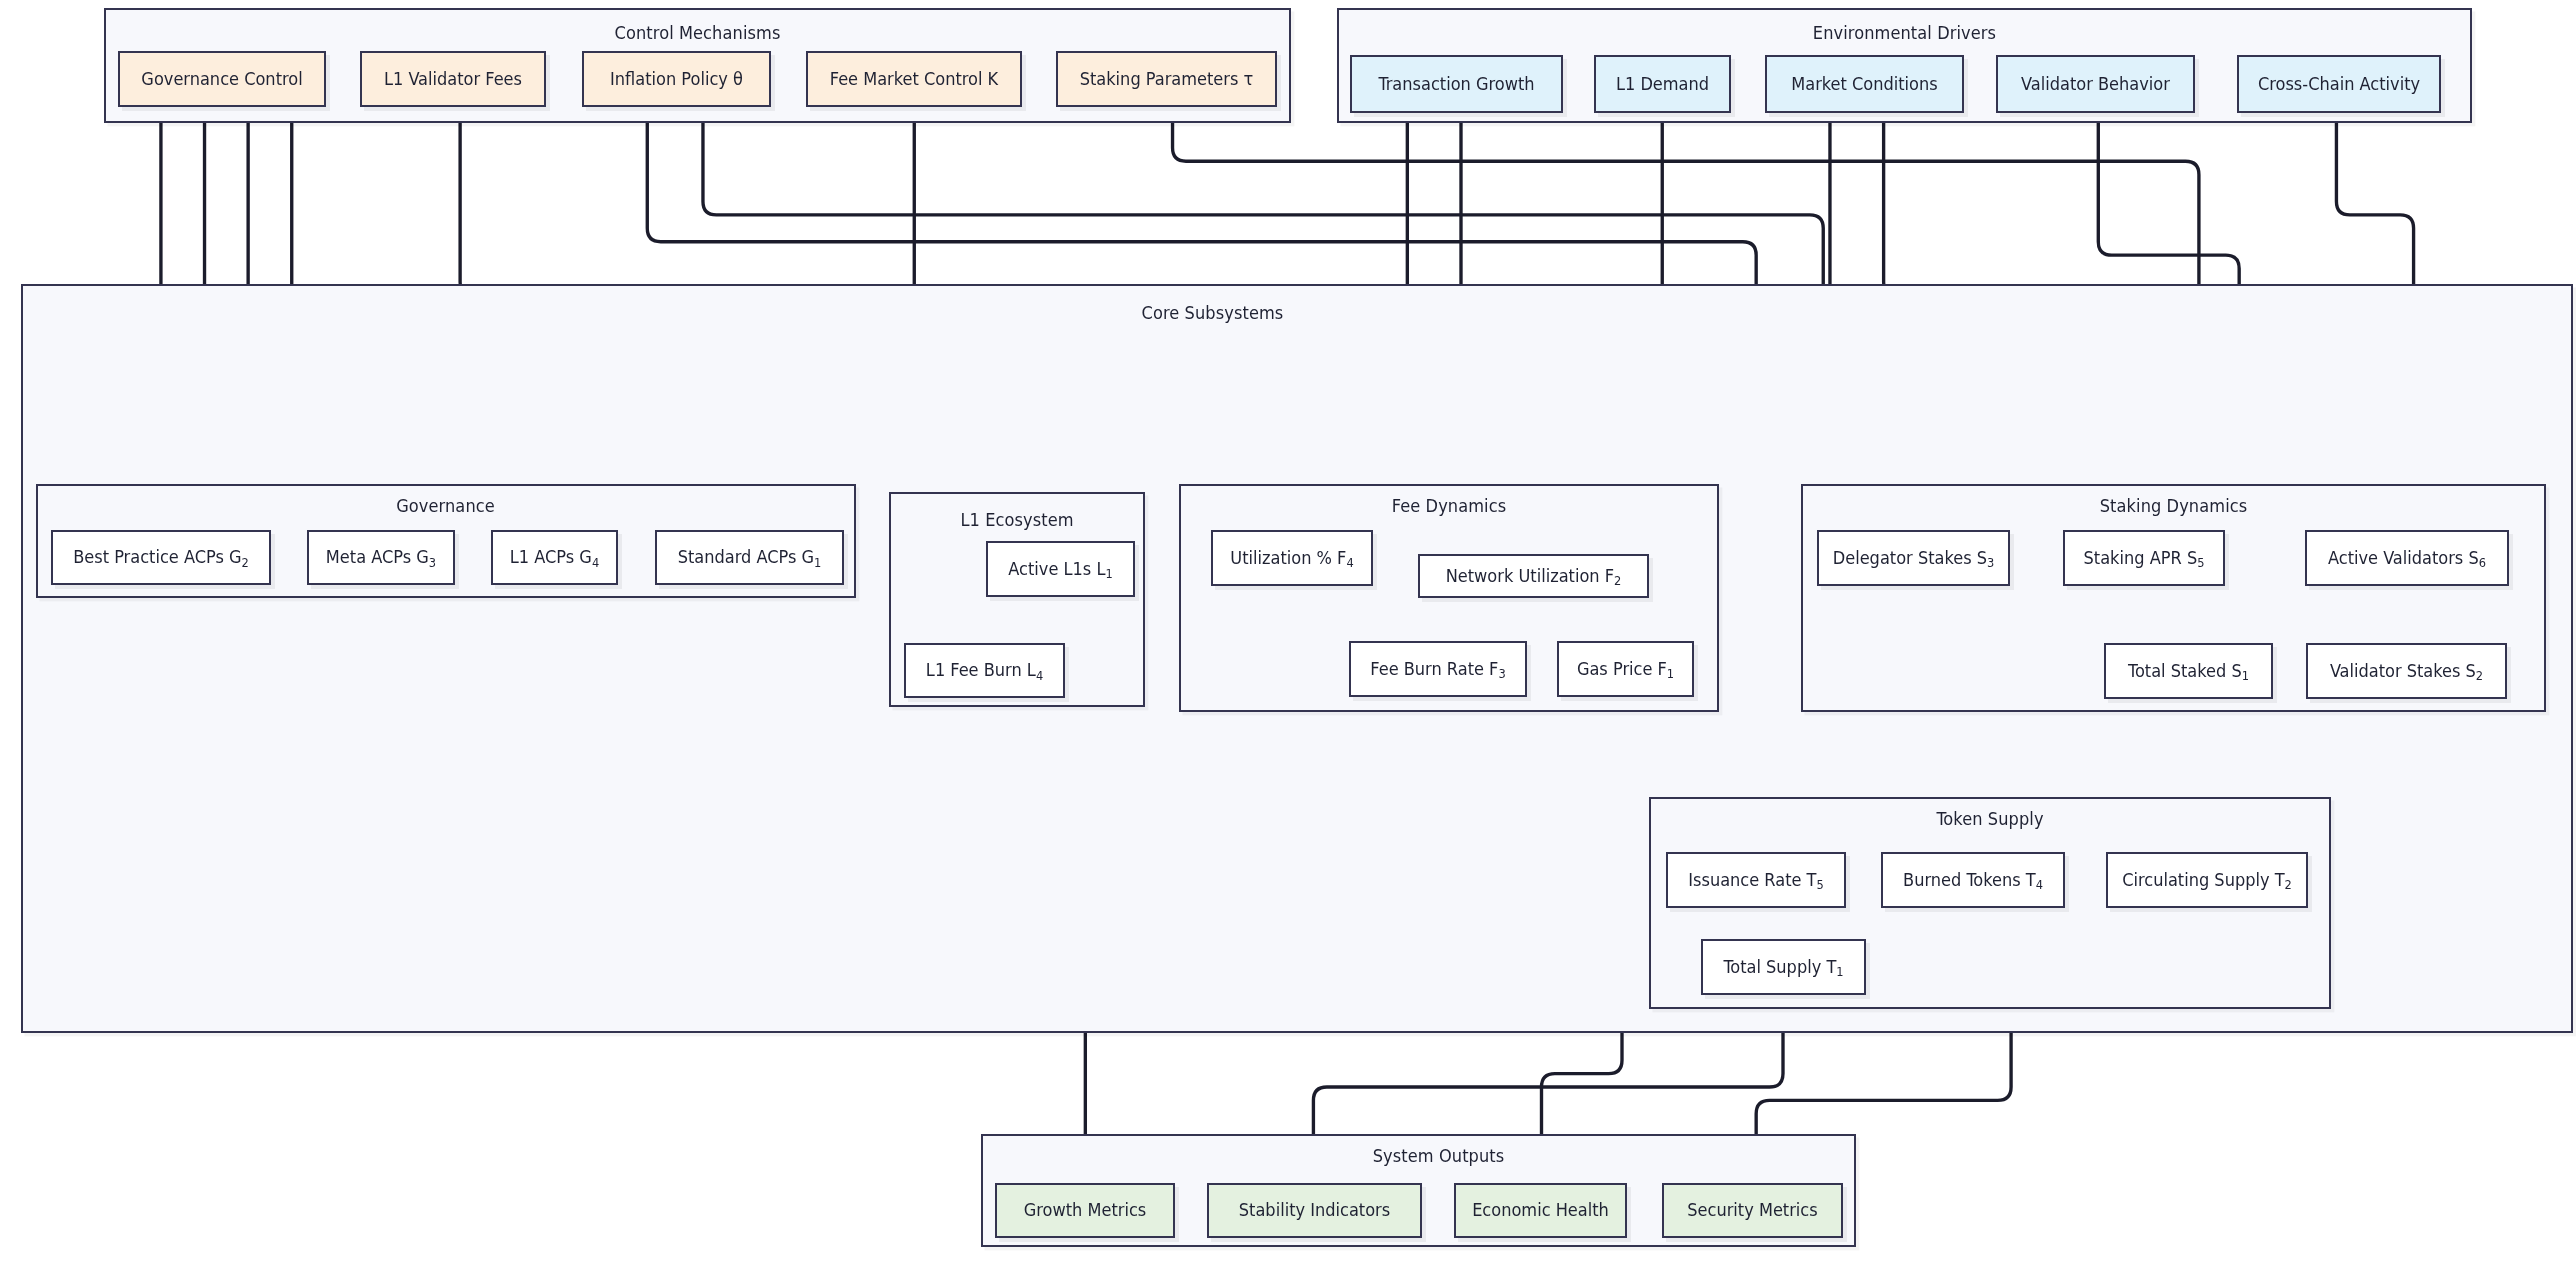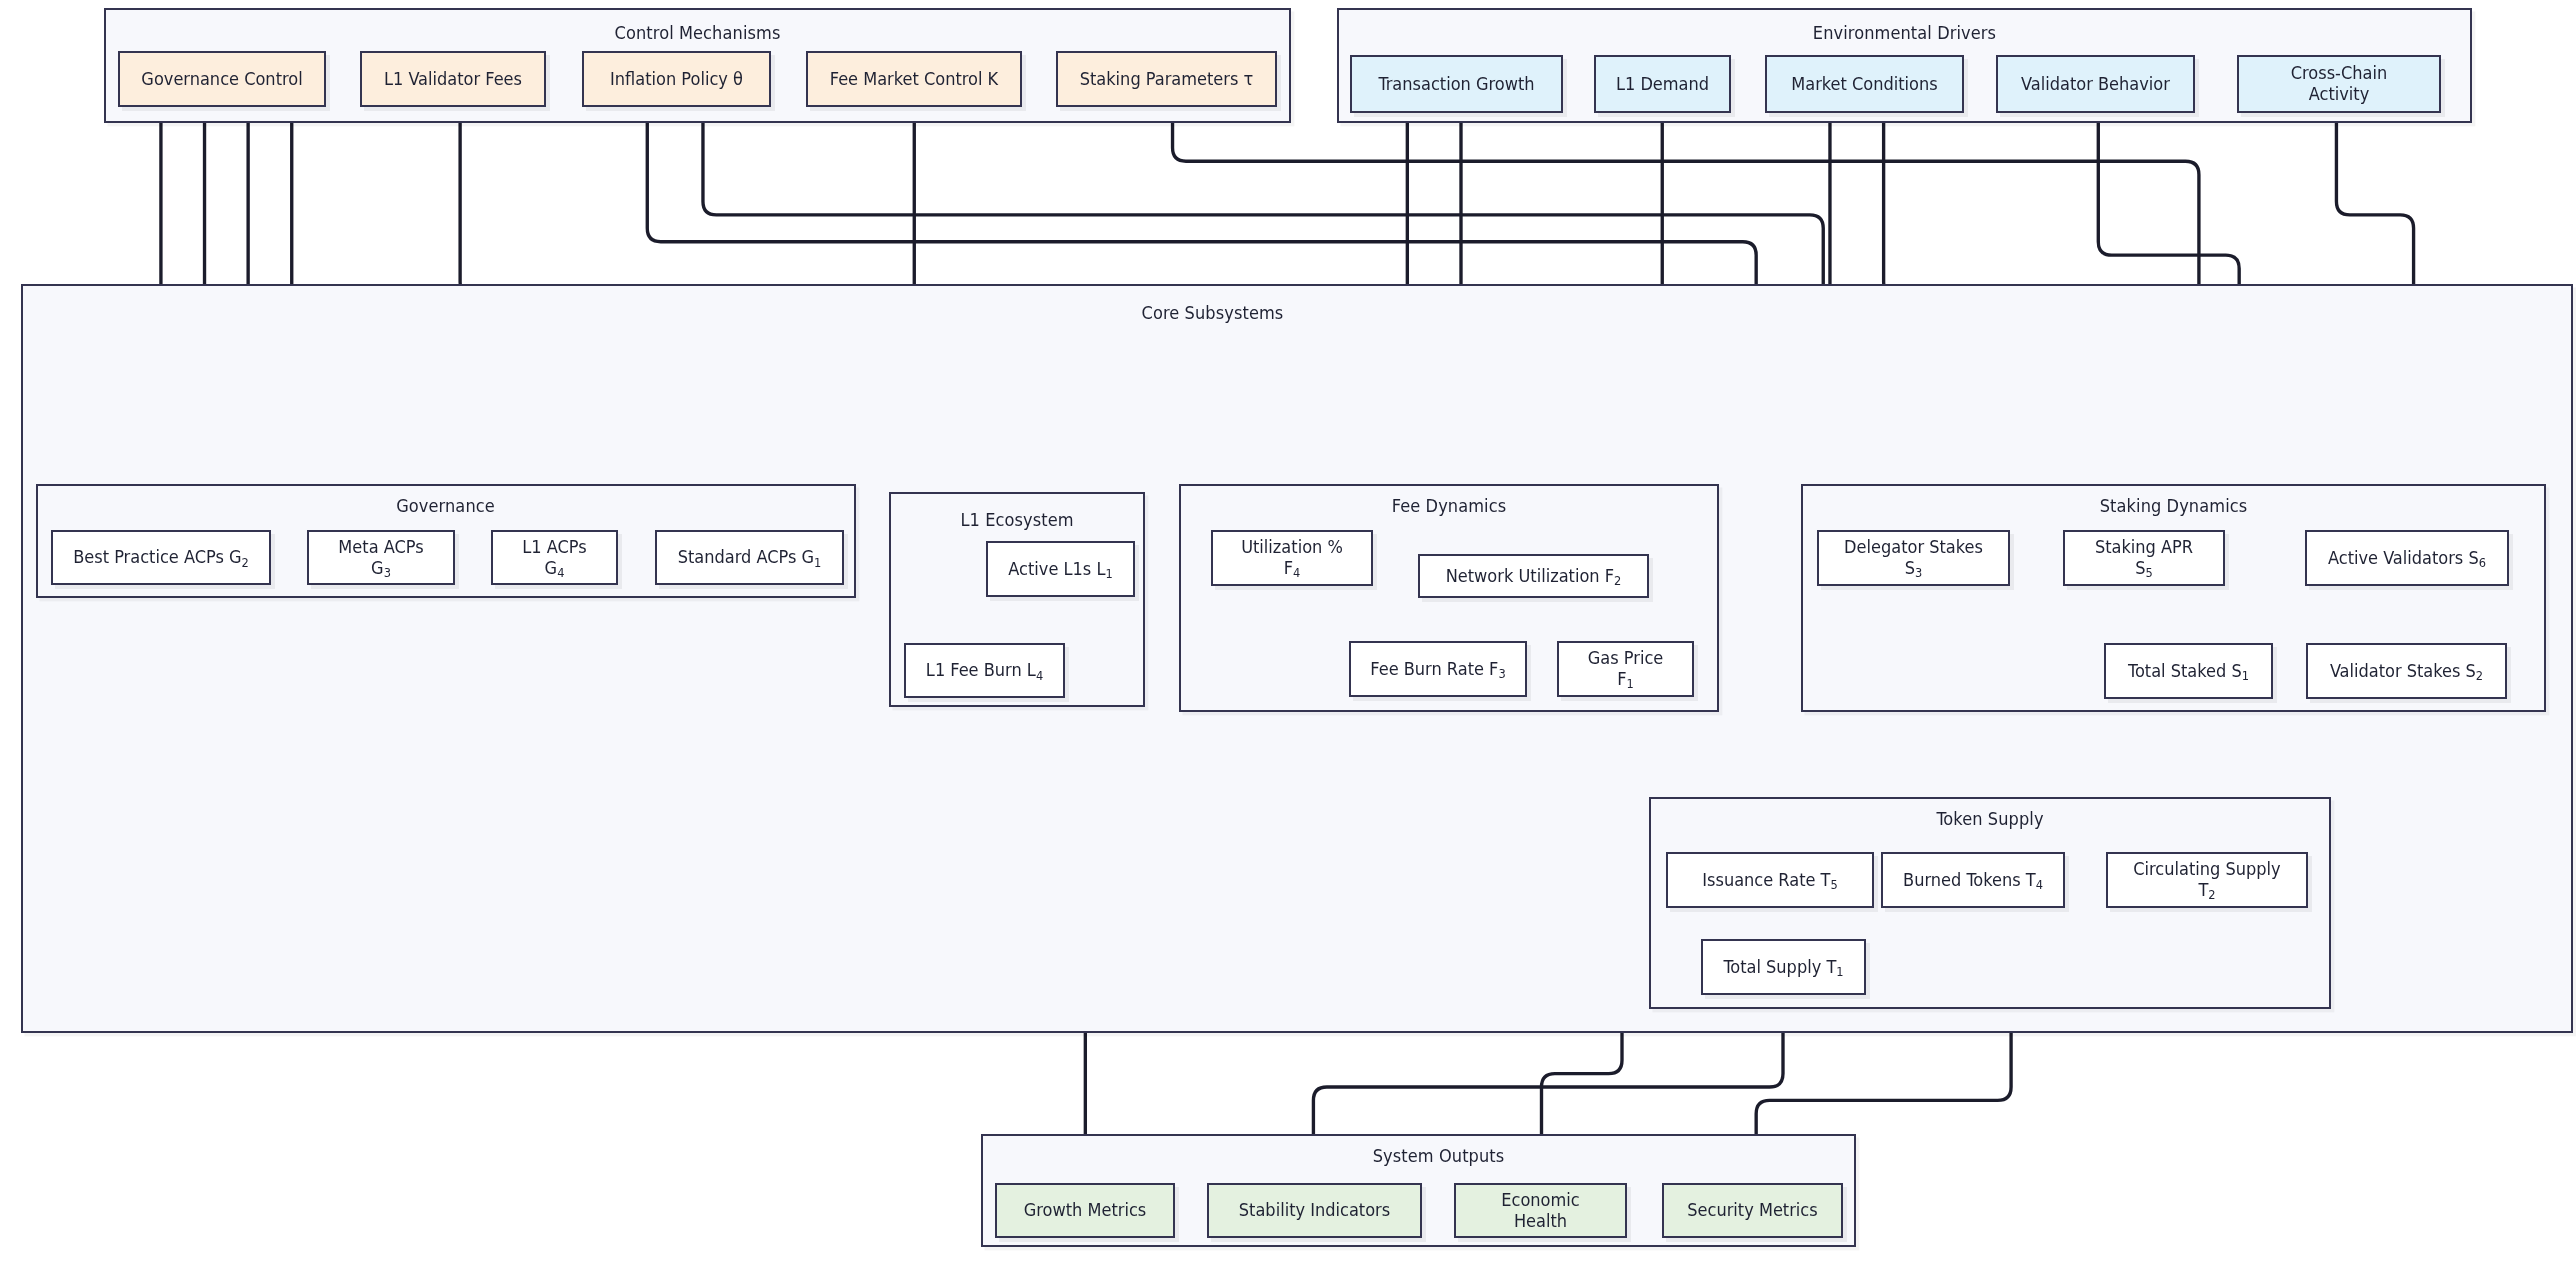--- a/index.html
+++ b/index.html
@@ -8,21 +8,21 @@
   svg#wires{position:absolute;left:0;top:0;width:2576px;height:1263px;pointer-events:none;}
 
   .cluster{position:absolute;box-sizing:border-box;background:#f7f8fc;
            border:2.7px solid #343450;box-shadow:3.4px 3.4px 0 0 rgba(0,0,0,0.045);}
   .cluster.plain{background:#f7f8fc;border:2px solid #343450;}
   .cluster-label{position:absolute;left:0;right:0;text-align:center;
                  color:#1f2233;font-size:18px;letter-spacing:0.1px;white-space:nowrap;}
 
   .node{position:absolute;box-sizing:border-box;display:flex;align-items:center;
         justify-content:center;text-align:center;border:2.7px solid #343450;
-        color:#1f2233;font-size:18px;line-height:1.15;padding:0 19px;
+        color:#1f2233;font-size:18px;line-height:1.15;padding:0 6px;
         box-shadow:4px 4px 0 0 rgba(0,0,0,0.055);}
   .n-control{background:#fdeedd;}
   .n-env{background:#dff2fb;}
   .n-core{background:#ffffff;}
   .n-out{background:#e4f1e0;}
   .node sub{font-size:12.7px;vertical-align:baseline;position:relative;top:3.4px;}
 </style>
 </head>
 <body>
 
@@ -204,21 +204,21 @@
   <div class="node n-core" style="left:2293px;top:530px;width:204px;height:56px;">
     <span><span>Active Validators S</span><sub>6</sub></span>
   </div>
   <div class="node n-core" style="left:2092px;top:643px;width:169px;height:56px;">
     <span><span>Total Staked S</span><sub>1</sub></span>
   </div>
   <div class="node n-core" style="left:2294px;top:643px;width:201px;height:56px;">
     <span><span>Validator Stakes S</span><sub>2</sub></span>
   </div>
 
-  <div class="node n-core" style="left:1654px;top:852px;width:208px;height:56px;">
+  <div class="node n-core" style="left:1654px;top:852px;width:180px;height:56px;">
     <span><span>Issuance Rate T</span><sub>5</sub></span>
   </div>
   <div class="node n-core" style="left:1869px;top:852px;width:184px;height:56px;">
     <span><span>Burned Tokens T</span><sub>4</sub></span>
   </div>
   <div class="node n-core" style="left:2094px;top:852px;width:202px;height:56px;">
     <span><span>Circulating Supply T</span><sub>2</sub></span>
   </div>
   <div class="node n-core" style="left:1689px;top:939px;width:165px;height:56px;">
     <span><span>Total Supply T</span><sub>1</sub></span>

